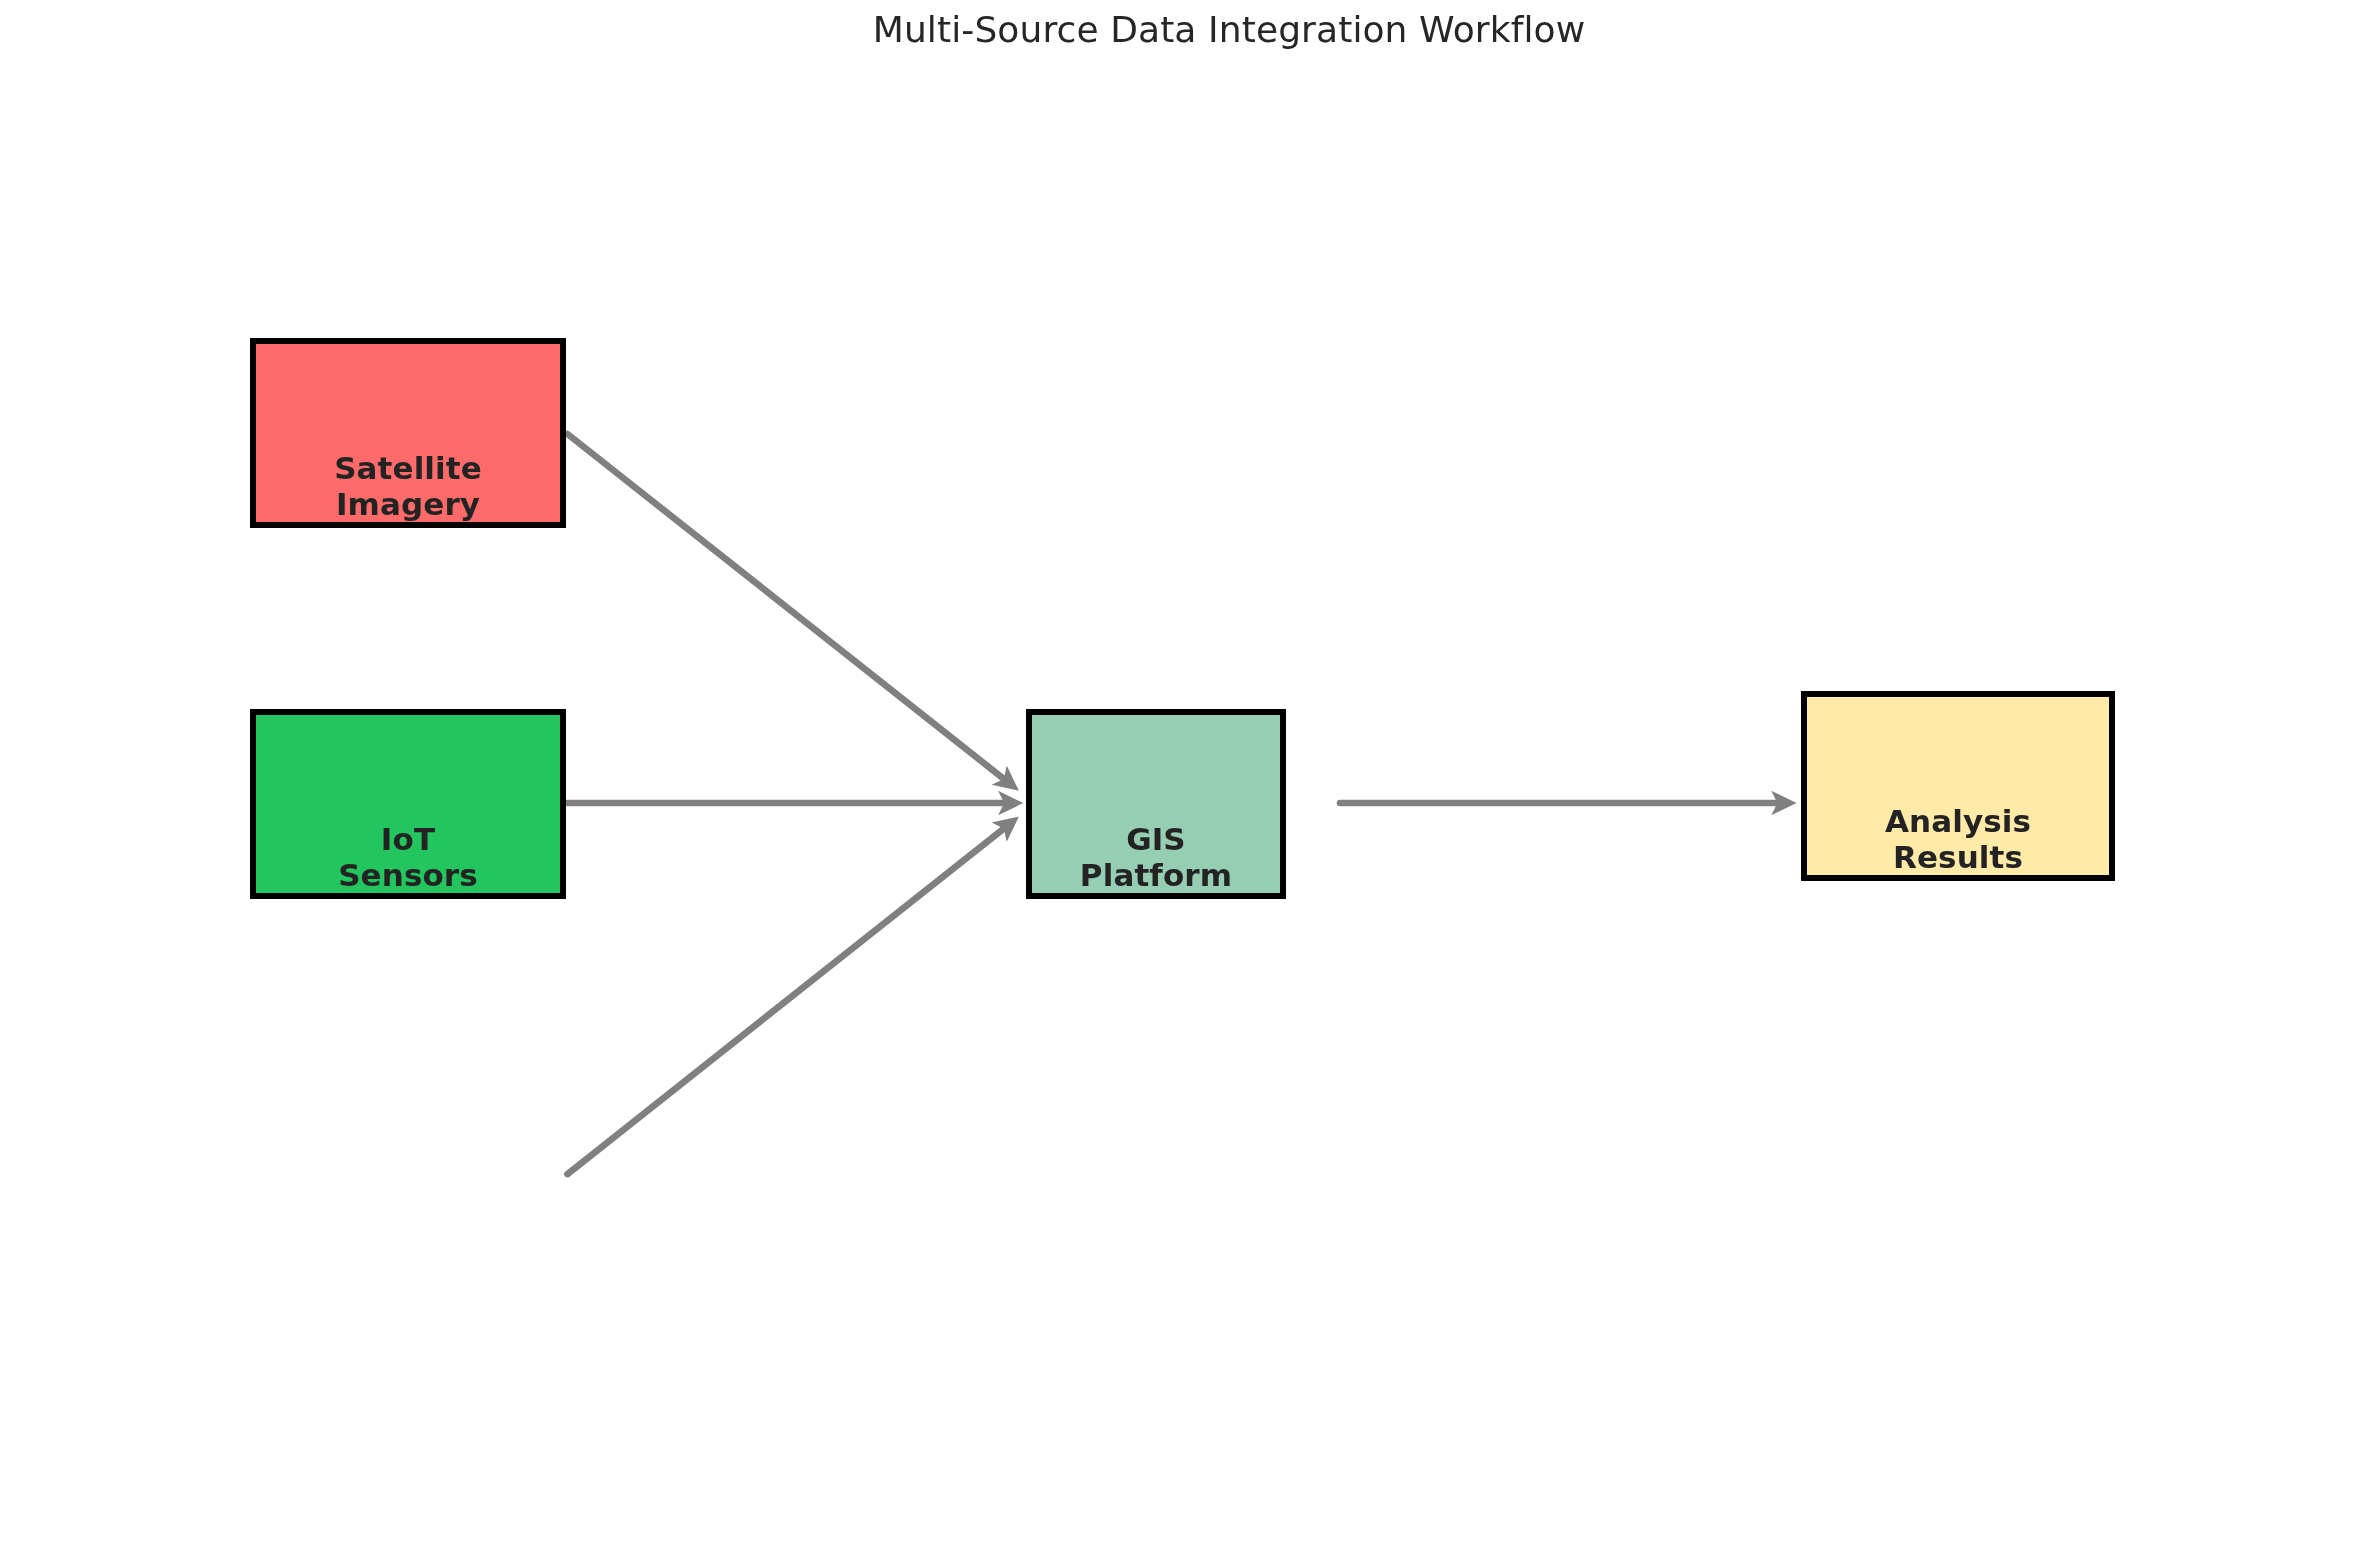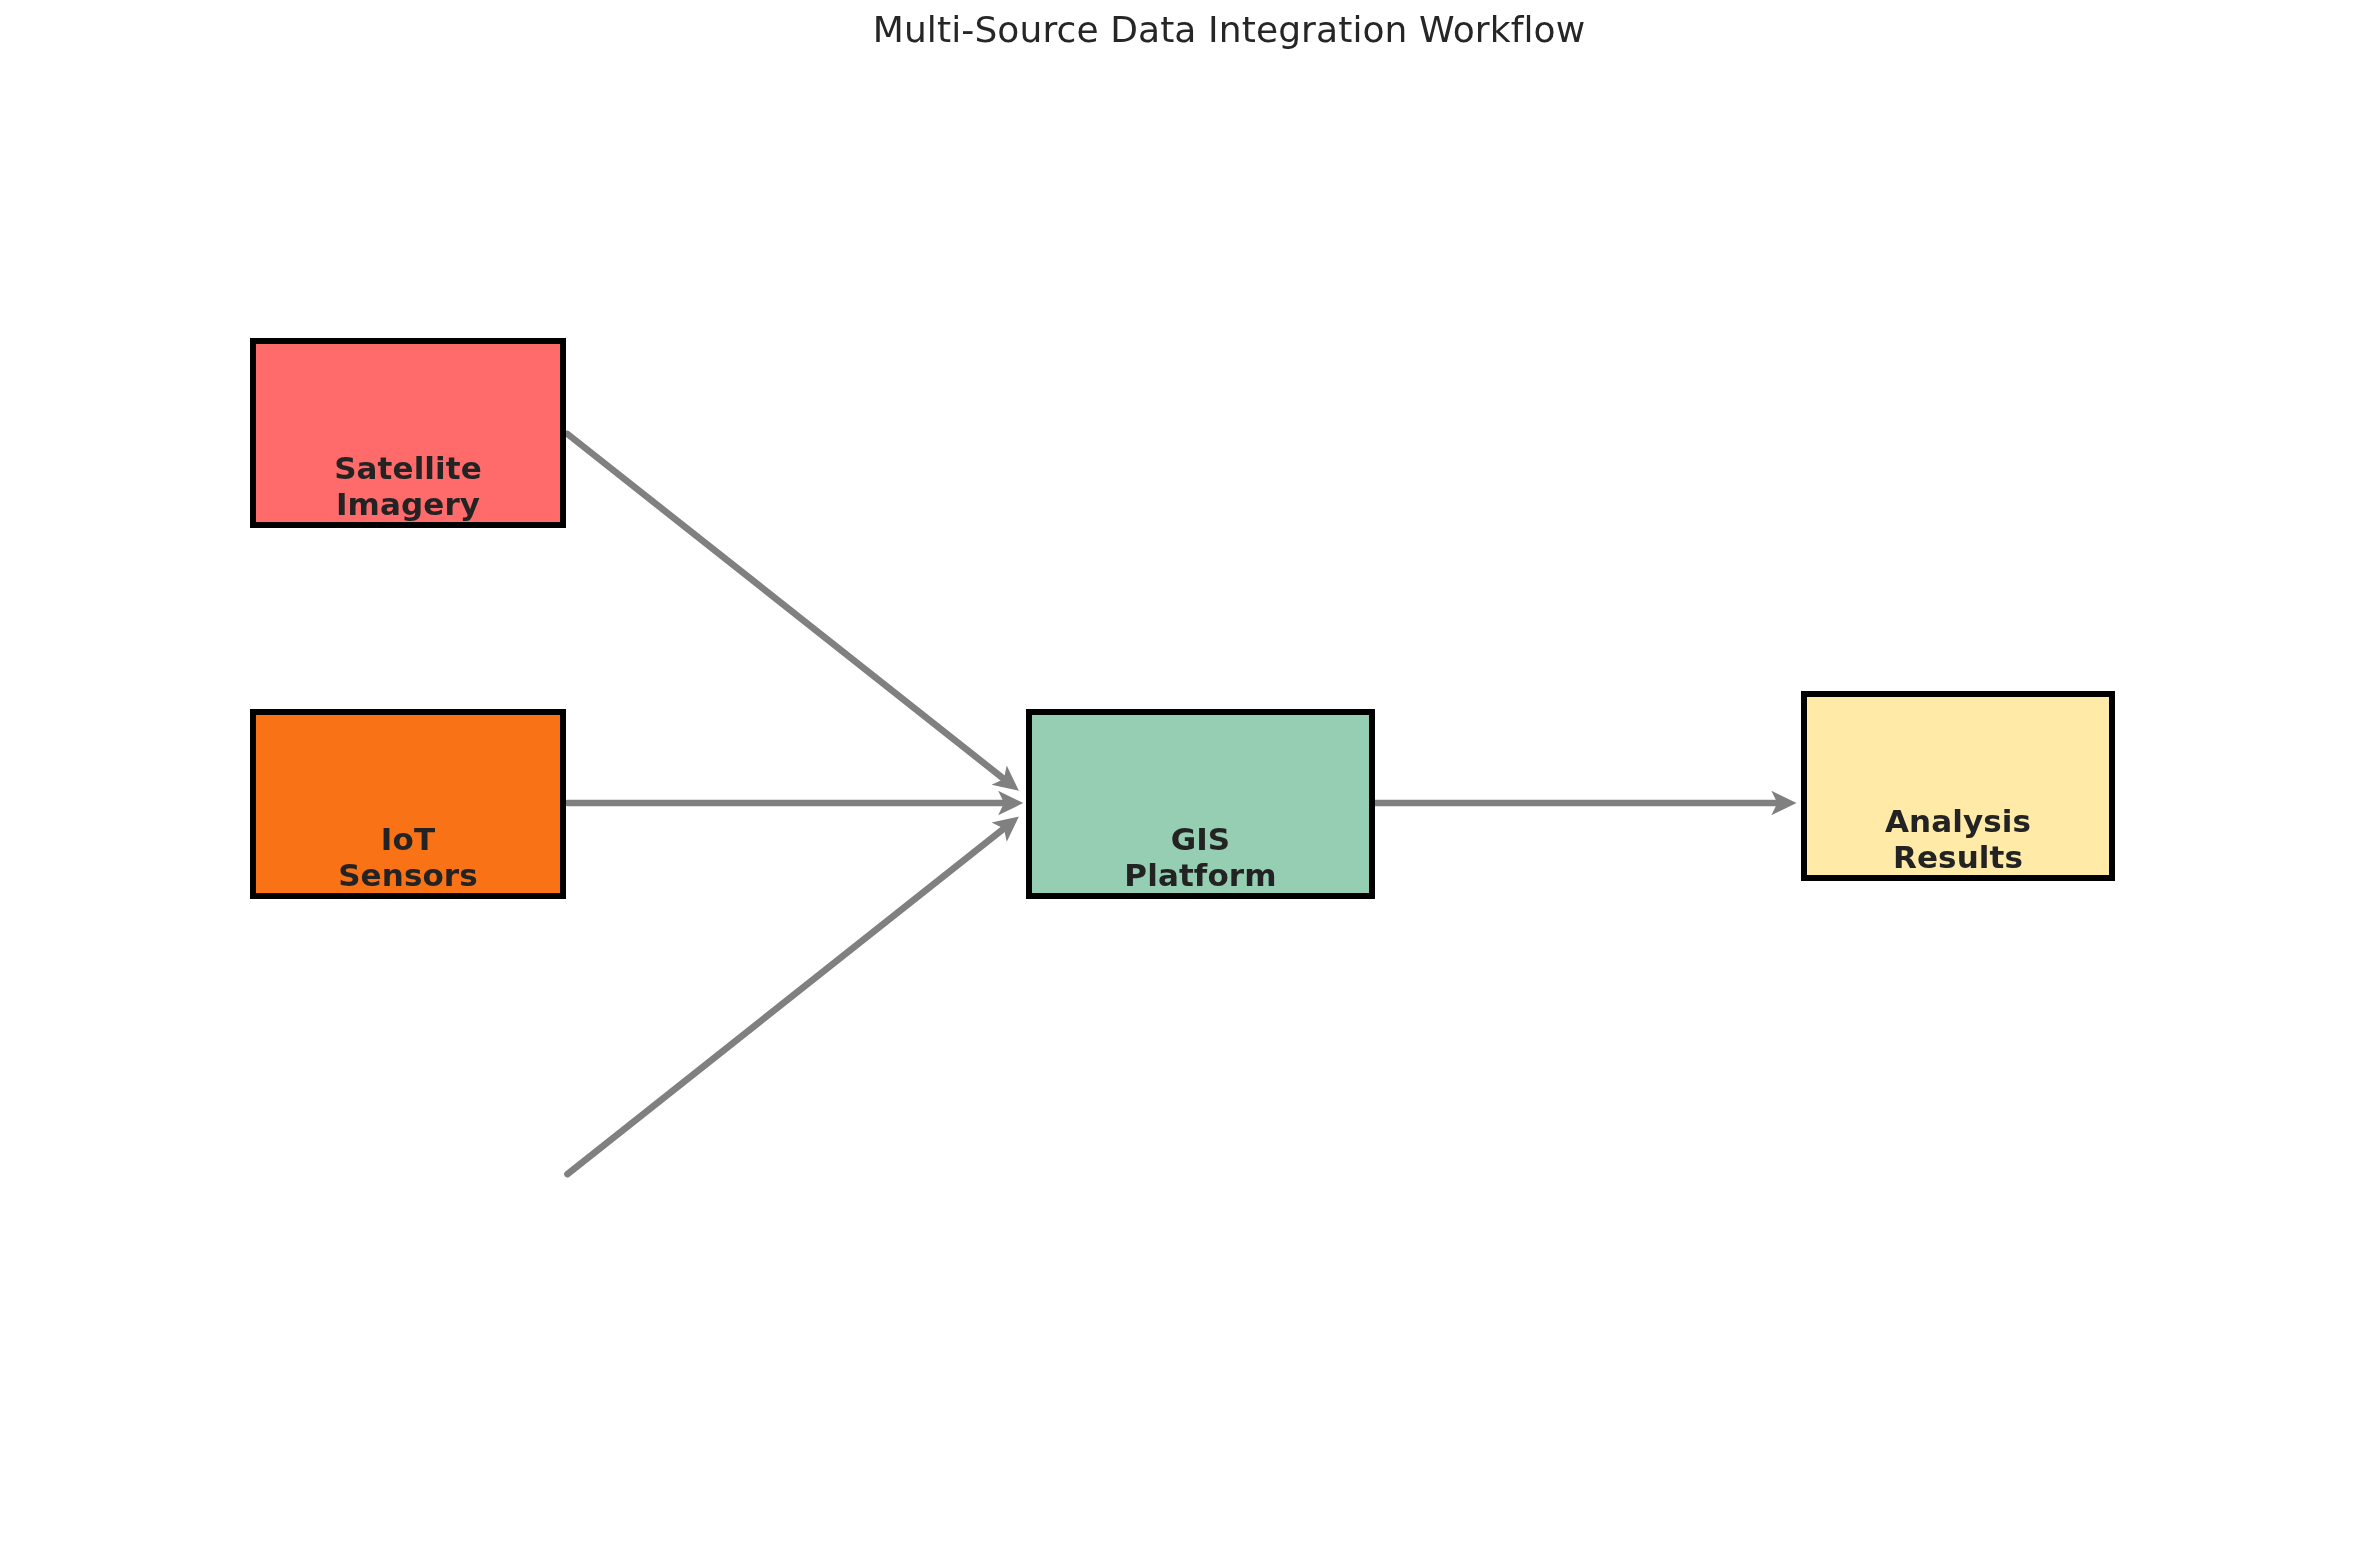--- a/index.html
+++ b/index.html
@@ -79,27 +79,27 @@
     <line x1="856" y1="1772" x2="1524" y2="1243" stroke="#808080" stroke-width="10" stroke-linecap="round" marker-end="url(#arrowhead)"></line>
 
     <line x1="2022" y1="1212" x2="2694" y2="1212" stroke="#808080" stroke-width="10" stroke-linecap="round" marker-end="url(#arrowhead)"></line>
   </svg>
 
   <div class="node" id="node-satellite-imagery" style="left: 250px; top: 338px; width: 316px; height: 190px; background: rgb(255, 107, 107); border-color: rgb(0, 0, 0);">
     <span class="node-label" style="color: rgb(35, 35, 35);">Satellite
 Imagery</span>
   </div>
 
-  <div class="node" id="node-iot-sensors" style="left: 250px; top: 709px; width: 316px; height: 190px; background: #f97316; border-color: rgb(0, 0, 0);">
+  <div class="node" id="node-iot-sensors" style="left: 250px; top: 709px; width: 316px; height: 190px; background: #22c55e; border-color: rgb(0, 0, 0);">
     <span class="node-label" style="color: rgb(35, 35, 35);">IoT
 Sensors</span>
   </div>
 
 
-  <div class="node" id="node-gis-platform" style="left: 1026px; top: 709px; width: 349px; height: 190px; background: rgb(150, 206, 180); border-color: rgb(0, 0, 0);">
+  <div class="node" id="node-gis-platform" style="left: 1026px; top: 709px; width: 260px; height: 190px; background: rgb(150, 206, 180); border-color: rgb(0, 0, 0);">
     <span class="node-label" style="color: rgb(35, 35, 35);">GIS
 Platform</span>
   </div>
 
   <div class="node" id="node-analysis-results" style="left: 1801px; top: 691px; width: 314px; height: 190px; background: rgb(255, 234, 167); border-color: rgb(0, 0, 0);">
     <span class="node-label" style="color: rgb(35, 35, 35);">Analysis
 Results</span>
   </div>
 
 </div>

